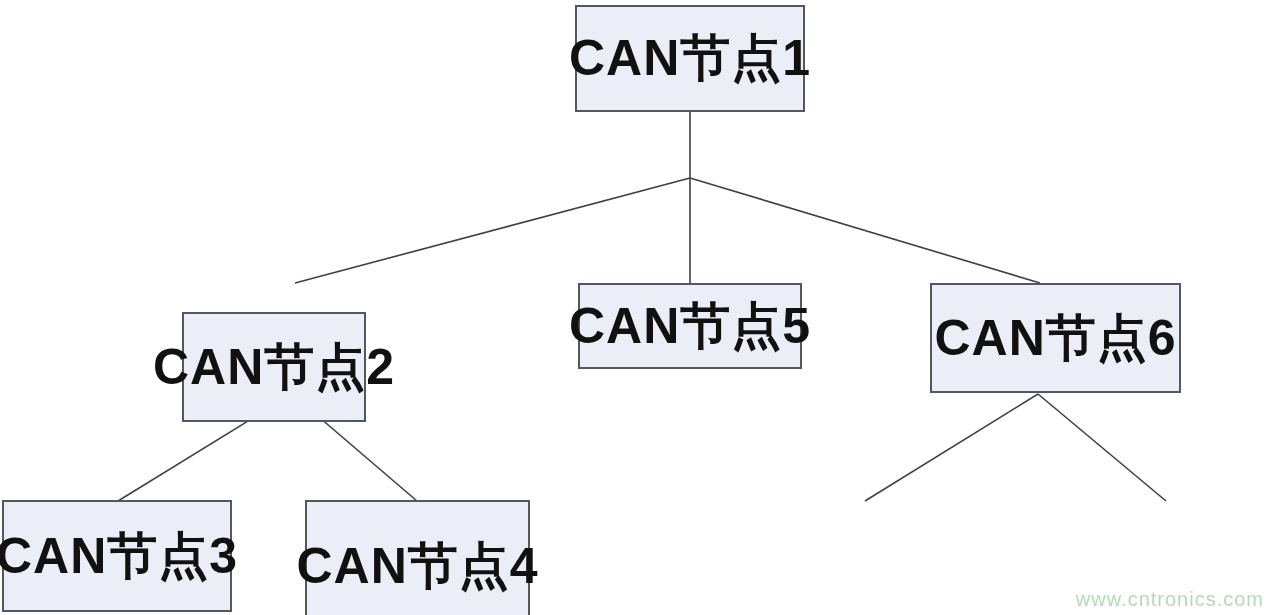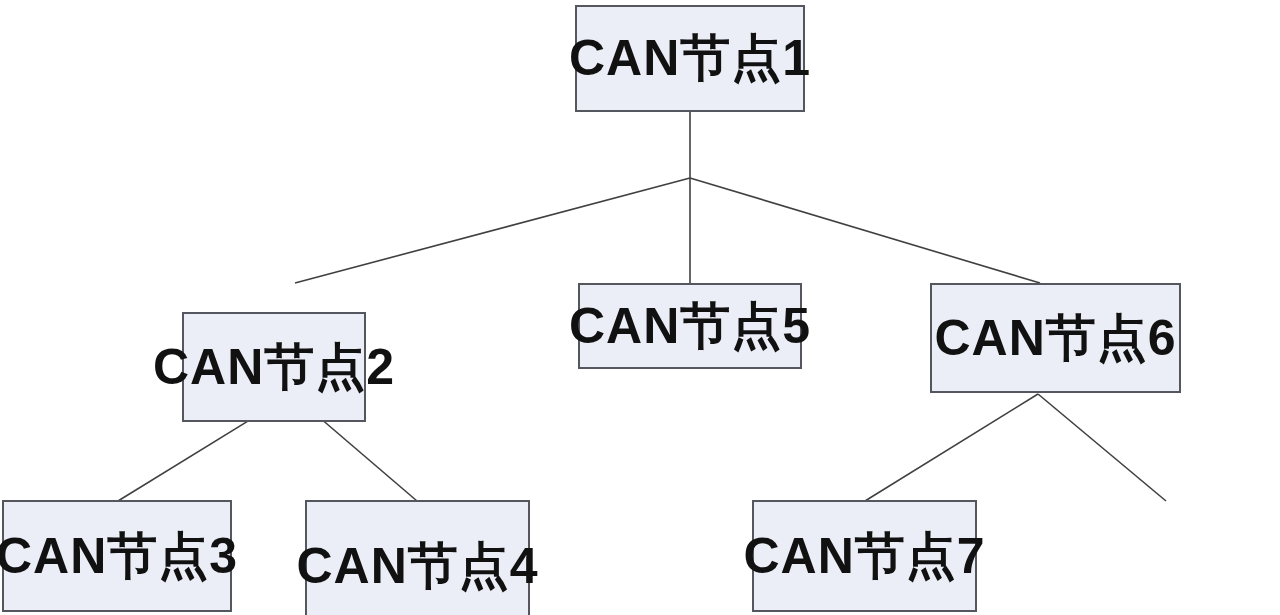--- a/index.html
+++ b/index.html
@@ -101,19 +101,17 @@
   </div>
 
   <div class="node-box n3">
     <span class="node-label">CAN节点3</span>
   </div>
 
   <div class="node-box n4">
     <span class="node-label">CAN节点4</span>
   </div>
 
-  <div class="node-box n7">
-    <span class="node-label">CAN节点7</span>
-  </div>
 
 
+  <div class="watermark">www.cntronics.com</div>
 
 </div>
 
 </body></html>

